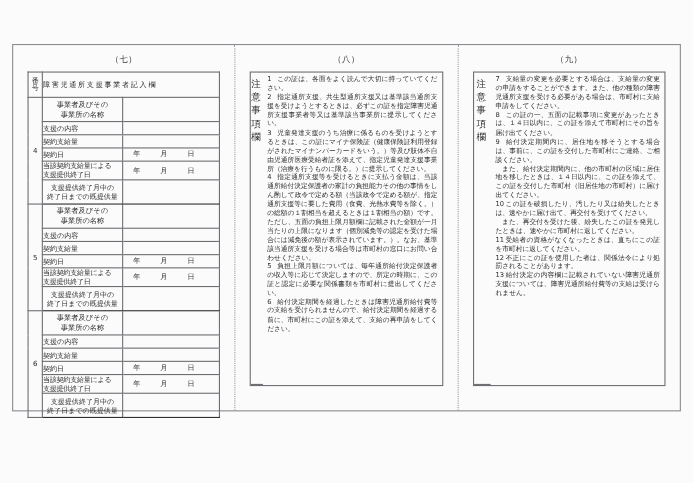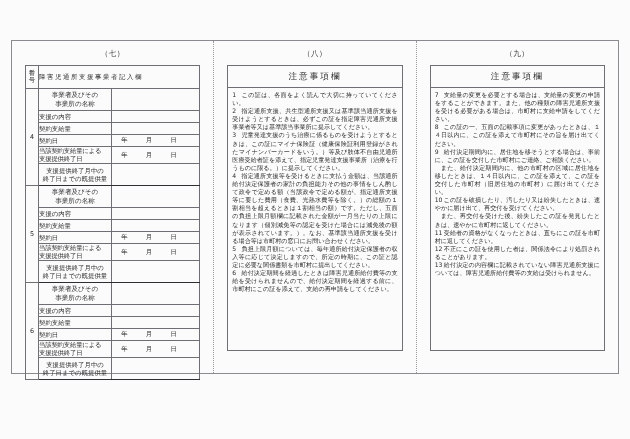--- a/index.html
+++ b/index.html
@@ -122,21 +122,21 @@
   .grp-top td { border-top: 1px solid #2f2f33 !important; }
   .grp-bot td { border-bottom: 1px solid #2f2f33 !important; }
 
   
   .notes-box {
     margin: 0 13px;
     border: 1px solid #6e6e74;
     box-sizing: border-box;
     height: 286px;
     display: flex;
-    flex-direction: column;
+    flex-direction: row;
     background: #fbfbfb;
   }
   .notes-title {
     text-align: center;
     font-size: 8.6px;
     letter-spacing: 2px;
     padding: 5px 0 4px;
     border-bottom: 1px solid #6e6e74;
   }
   .notes-body {

